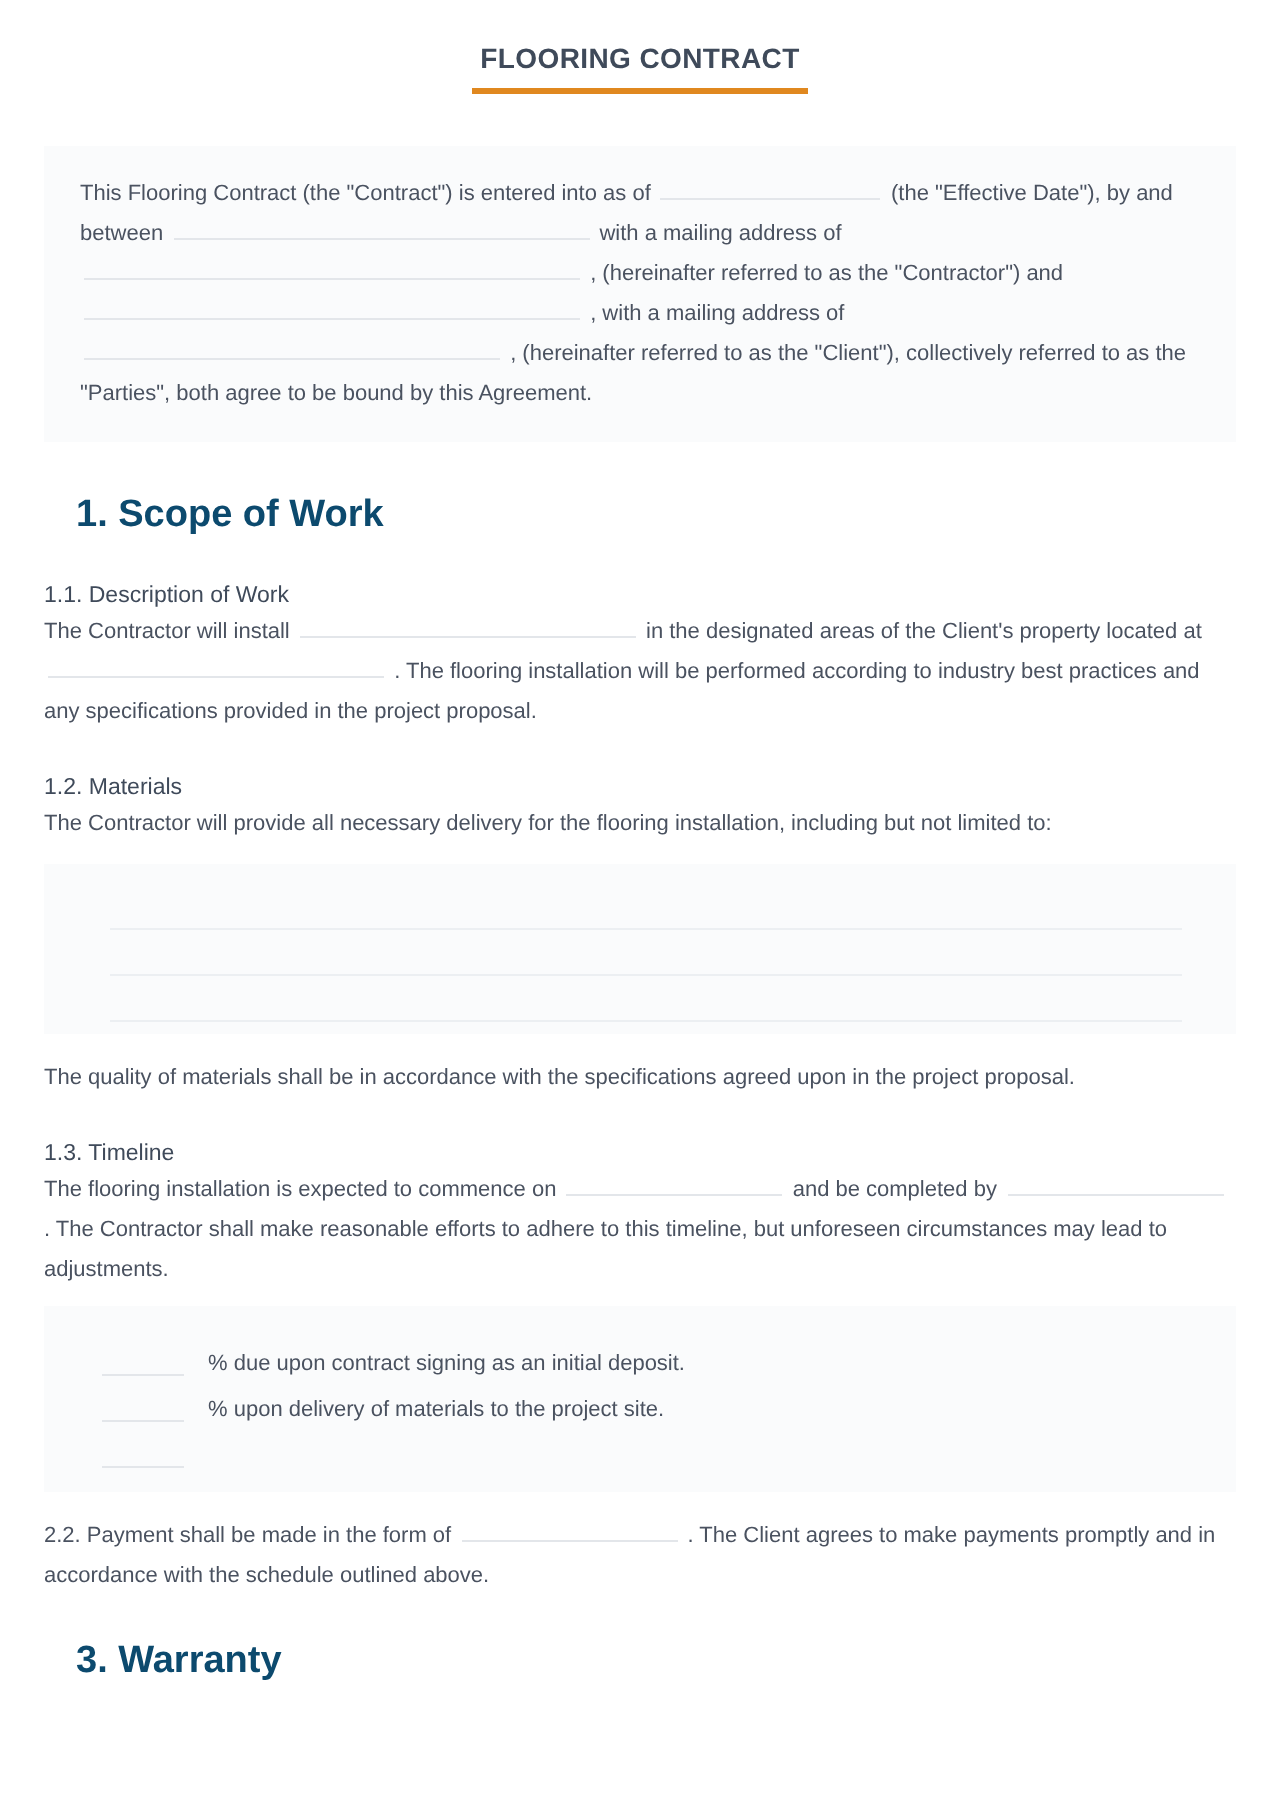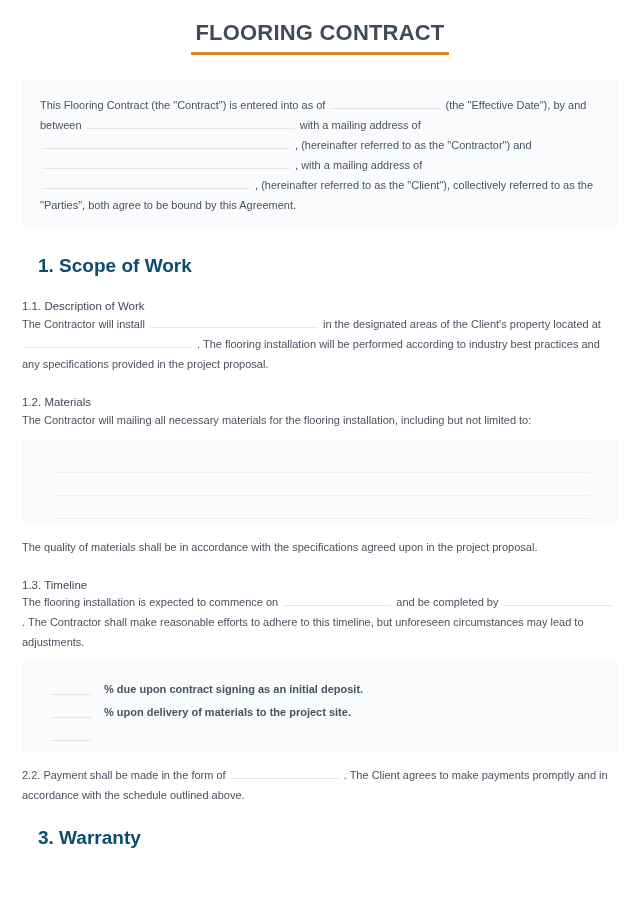--- a/index.html
+++ b/index.html
@@ -22,21 +22,21 @@
     box-sizing: border-box;
   }
 
   
   .title-wrap {
     padding-top: 21px;
     text-align: center;
   }
   .doc-title {
     display: inline-block;
-    font-size: 22px;
+    font-size: 14px;
     font-weight: bold;
     letter-spacing: 0.2px;
     color: #3f4a5a;
     padding: 0 4px 7px 4px;
     border-bottom: 3px solid #e0881f;
     line-height: 1.1;
   }
 
   
   .content {
@@ -103,21 +103,20 @@
     margin-left: 15px;
     margin-right: 9px;
     border-bottom: 1px solid #eceff2;
   }
 
   
   .pct-list {
     margin: 0;
     padding: 0;
     list-style: none;
-    font-weight: bold;
   }
   .pct-item {
     display: flex;
     align-items: flex-end;
     height: 23px;
     margin-left: 11px;
   }
   .pct-blank {
     display: inline-block;
     width: 41px;
@@ -167,21 +166,21 @@
     <h2 class="sec-h2 mt-22">1.1. Description of Work</h2>
     <p class="body mt-12">
       <span>The Contractor will install</span>
       <span class="blank w-long"></span>
       <span>in the designated areas of the Client's property located at</span>
       <span class="blank w-long"></span>
       <span>. The flooring installation will be performed according to industry best practices and any specifications provided in the project proposal.</span>
     </p>
 
     <h2 class="sec-h2 mt-22">1.2. Materials</h2>
-    <p class="body mt-12">The Contractor will mailing all necessary materials for the flooring installation, including but not limited to:</p>
+    <p class="body mt-12">The Contractor will provide all necessary delivery for the flooring installation, including but not limited to:</p>
   </div>
 
   <div class="content mt-10">
     <div class="band" style="padding-top:10px;padding-bottom:6px;">
       <ul class="rule-list">
         <li></li>
         <li></li>
         <li></li>
       </ul>
     </div>

